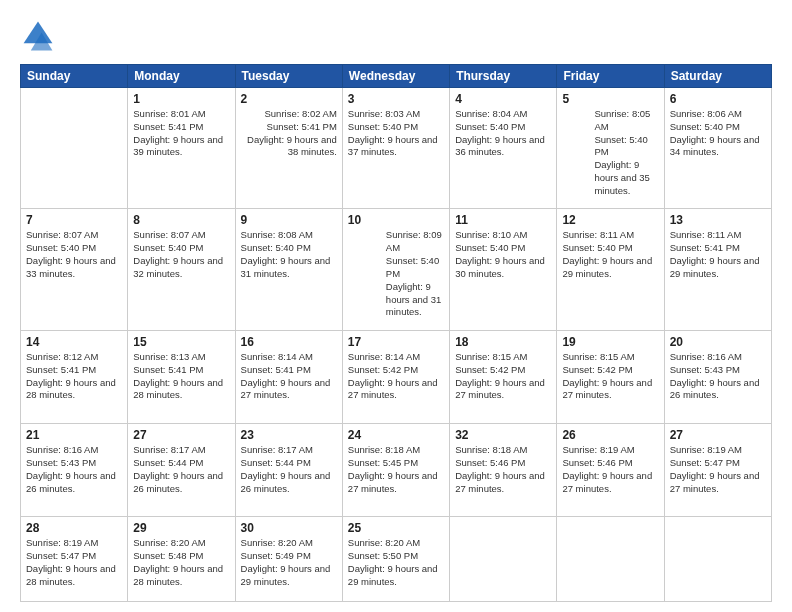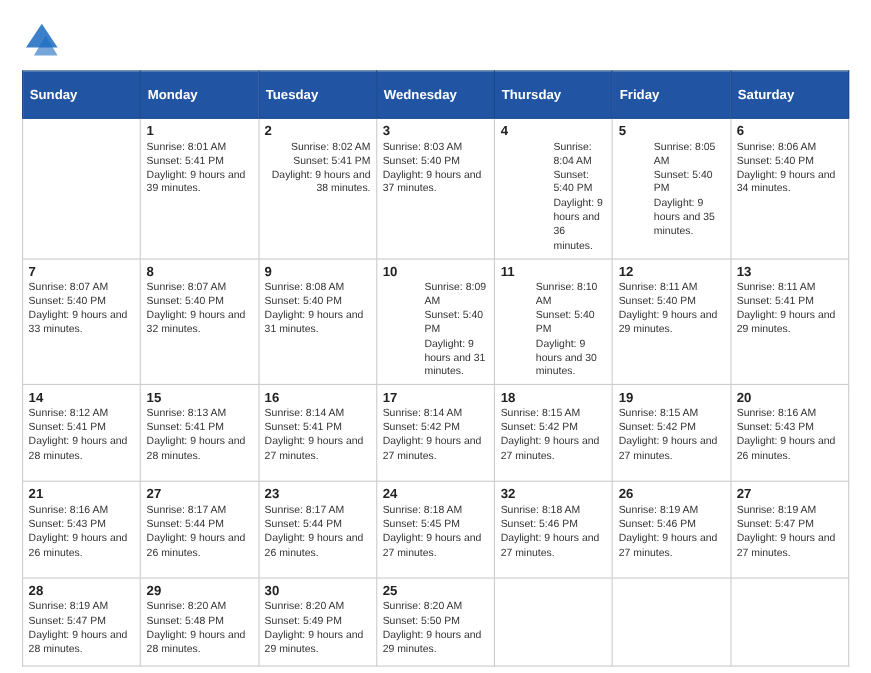--- a/index.html
+++ b/index.html
@@ -63,21 +63,21 @@
     .calendar {
       width: 100%;
       border-collapse: collapse;
       flex: 1;
     }
     .calendar th {
       background: #2155a3;
       color: #fff;
       font-size: 12px;
       font-weight: bold;
-      padding: 14px 6px;
+      padding: 4px 6px;
       text-align: left;
       border: 1px solid #1a4a8a;
     }
     .calendar td {
       border: 1px solid #ccc;
       vertical-align: top;
       padding: 4px 5px;
       width: 107px;
       height: 88px;
       background: #fff;
@@ -153,21 +153,21 @@
 Daylight: 9 hours and 38 minutes.</div>
           </td>
           <td>
             <span class="day-num">3</span>
             <div class="day-info" style="white-space: pre-line;">Sunrise: 8:03 AM
 Sunset: 5:40 PM
 Daylight: 9 hours and 37 minutes.</div>
           </td>
           <td>
             <span class="day-num">4</span>
-            <div class="day-info" style="white-space: pre-line; margin-left: 48px;">Sunrise: 8:04 AM
+            <div class="day-info" style="white-space: pre-line;">Sunrise: 8:04 AM
 Sunset: 5:40 PM
 Daylight: 9 hours and 36 minutes.</div>
           </td>
           <td>
             <span class="day-num">5</span>
             <div class="day-info" style="white-space: pre-line; margin-left: 32px;">Sunrise: 8:05 AM
 Sunset: 5:40 PM
 Daylight: 9 hours and 35 minutes.</div>
           </td>
           <td>
@@ -197,21 +197,21 @@
 Daylight: 9 hours and 31 minutes.</div>
           </td>
           <td>
             <span class="day-num">10</span>
             <div class="day-info" style="white-space: pre-line; margin-left: 38px;">Sunrise: 8:09 AM
 Sunset: 5:40 PM
 Daylight: 9 hours and 31 minutes.</div>
           </td>
           <td>
             <span class="day-num">11</span>
-            <div class="day-info" style="white-space: pre-line; margin-left: 32px;">Sunrise: 8:10 AM
+            <div class="day-info" style="white-space: pre-line;">Sunrise: 8:10 AM
 Sunset: 5:40 PM
 Daylight: 9 hours and 30 minutes.</div>
           </td>
           <td>
             <span class="day-num">12</span>
             <div class="day-info" style="white-space: pre-line;">Sunrise: 8:11 AM
 Sunset: 5:40 PM
 Daylight: 9 hours and 29 minutes.</div>
           </td>
           <td>

